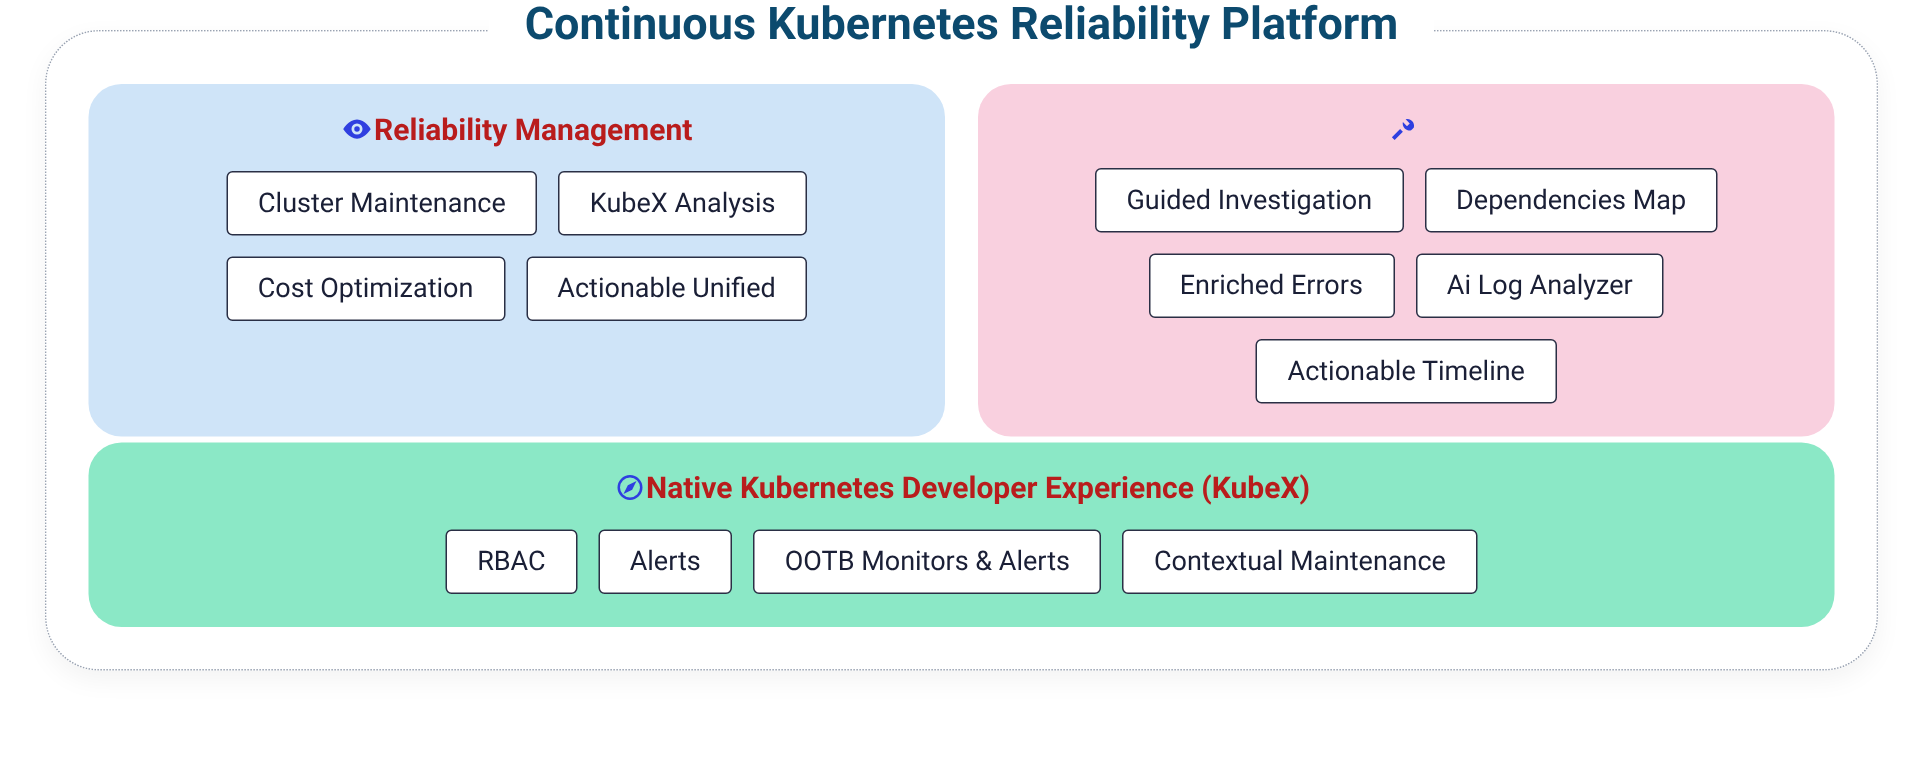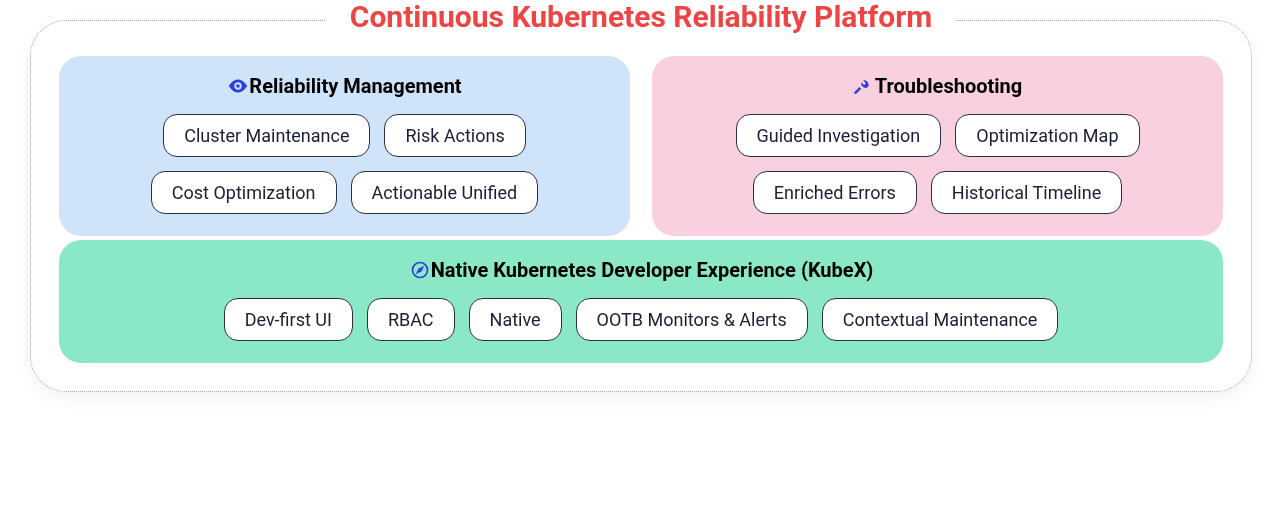--- a/index.html
+++ b/index.html
@@ -15,21 +15,21 @@
     border: 1.5px dotted #9aa3b2;
     border-radius: 36px;
     padding: 18px 28px 28px 28px;
     position: relative;
     box-shadow: 0 6px 18px rgba(0,0,0,0.05);
   }
   .main-title {
     text-align: center;
     font-size: 30px;
     font-weight: 700;
-    color: #ef4444;
+    color: #0c4a6e;
     background: #ffffff;
     display: inline-block;
     padding: 0 24px;
     position: relative;
     top: -4px;
   }
   .title-wrap {
     text-align: center;
     margin-top: -36px;
     margin-bottom: 18px;
@@ -43,37 +43,37 @@
     padding: 18px 22px 22px 22px;
     flex: 1;
   }
   .panel-blue { background: #cfe4f8; }
   .panel-pink { background: #f9d0df; }
   .panel-green { background: #8be8c6; margin-top: 4px; }
   .panel-header {
     text-align: left;
     font-size: 20px;
     font-weight: 700;
-    color: #000000;
+    color: #b91c1c;
     margin-bottom: 16px;
     display: flex;
     align-items: center;
     justify-content: center;
   }
   .panel-header .ic { width: 22px; height: 22px; display:inline-flex; align-items:center; justify-content:center; }
   .pill-row {
     display: flex;
     flex-wrap: wrap;
     gap: 14px;
     justify-content: center;
   }
   .pill {
     background: #ffffff;
     border: 1.5px solid #2a2f45;
-    border-radius: 14px;
+    border-radius: 4px;
     padding: 10px 20px;
     font-size: 18px;
     color: #1a1f36;
     white-space: nowrap;
   }
   svg { display:block; }
 </style>
 </head>
 <body>
 
@@ -88,57 +88,56 @@
       <div class="panel-header">
         <span class="ic">
           <svg viewBox="0 0 24 24" width="22" height="22" fill="#2f3fe0">
               <path d="M12 5C6 5 2 12 2 12s4 7 10 7 10-7 10-7-4-7-10-7zm0 11a4 4 0 1 1 0-8 4 4 0 0 1 0 8zm0-6a2 2 0 1 0 0 4 2 2 0 0 0 0-4z"></path>
             </svg>
         </span>
         <span>Reliability Management</span>
       </div>
       <div class="pill-row">
         <div class="pill">Cluster Maintenance</div>
-        <div class="pill">Risk Actions</div>
+        <div class="pill">KubeX Analysis</div>
         <div class="pill">Cost Optimization</div>
         <div class="pill">Actionable Unified</div>
       </div>
     </div>
 
     <div class="panel panel-pink">
       <div class="panel-header">
         <span class="ic">
           <svg viewBox="0 0 24 24" width="22" height="22" fill="#2f3fe0">
               <path d="M22 19l-6-6 1-1a5 5 0 0 0-6-6l3 3-2 2-3-3a5 5 0 0 0 6 6l1-1 6 6 0 0zM3 21l6-6-2-2-6 6 2 2zM14 3l3 3"></path>
             </svg>
         </span>
-        <span>Troubleshooting</span>
       </div>
       <div class="pill-row">
         <div class="pill">Guided Investigation</div>
-        <div class="pill">Optimization Map</div>
+        <div class="pill">Dependencies Map</div>
         <div class="pill">Enriched Errors</div>
-        <div class="pill">Historical Timeline</div>
+        <div class="pill">Ai Log Analyzer</div>
+        <div class="pill">Actionable Timeline</div>
       </div>
     </div>
 
   </div>
 
   <div class="panel panel-green">
     <div class="panel-header">
       <span class="ic">
         <svg viewBox="0 0 24 24" width="20" height="20" fill="none" stroke="#2f3fe0" stroke-width="2">
             <circle cx="12" cy="12" r="9"></circle>
             <polygon points="15,9 13,13 9,15 11,11" fill="#2f3fe0"></polygon>
           </svg>
       </span>
       <span>Native Kubernetes Developer Experience (KubeX)</span>
     </div>
     <div class="pill-row">
-      <div class="pill">Dev-first UI</div>
       <div class="pill">RBAC</div>
-      <div class="pill">Native</div>
+      <div class="pill">Alerts</div>
       <div class="pill">OOTB Monitors &amp; Alerts</div>
       <div class="pill">Contextual Maintenance</div>
     </div>
   </div>
 
 </div>
 
 </body></html>

